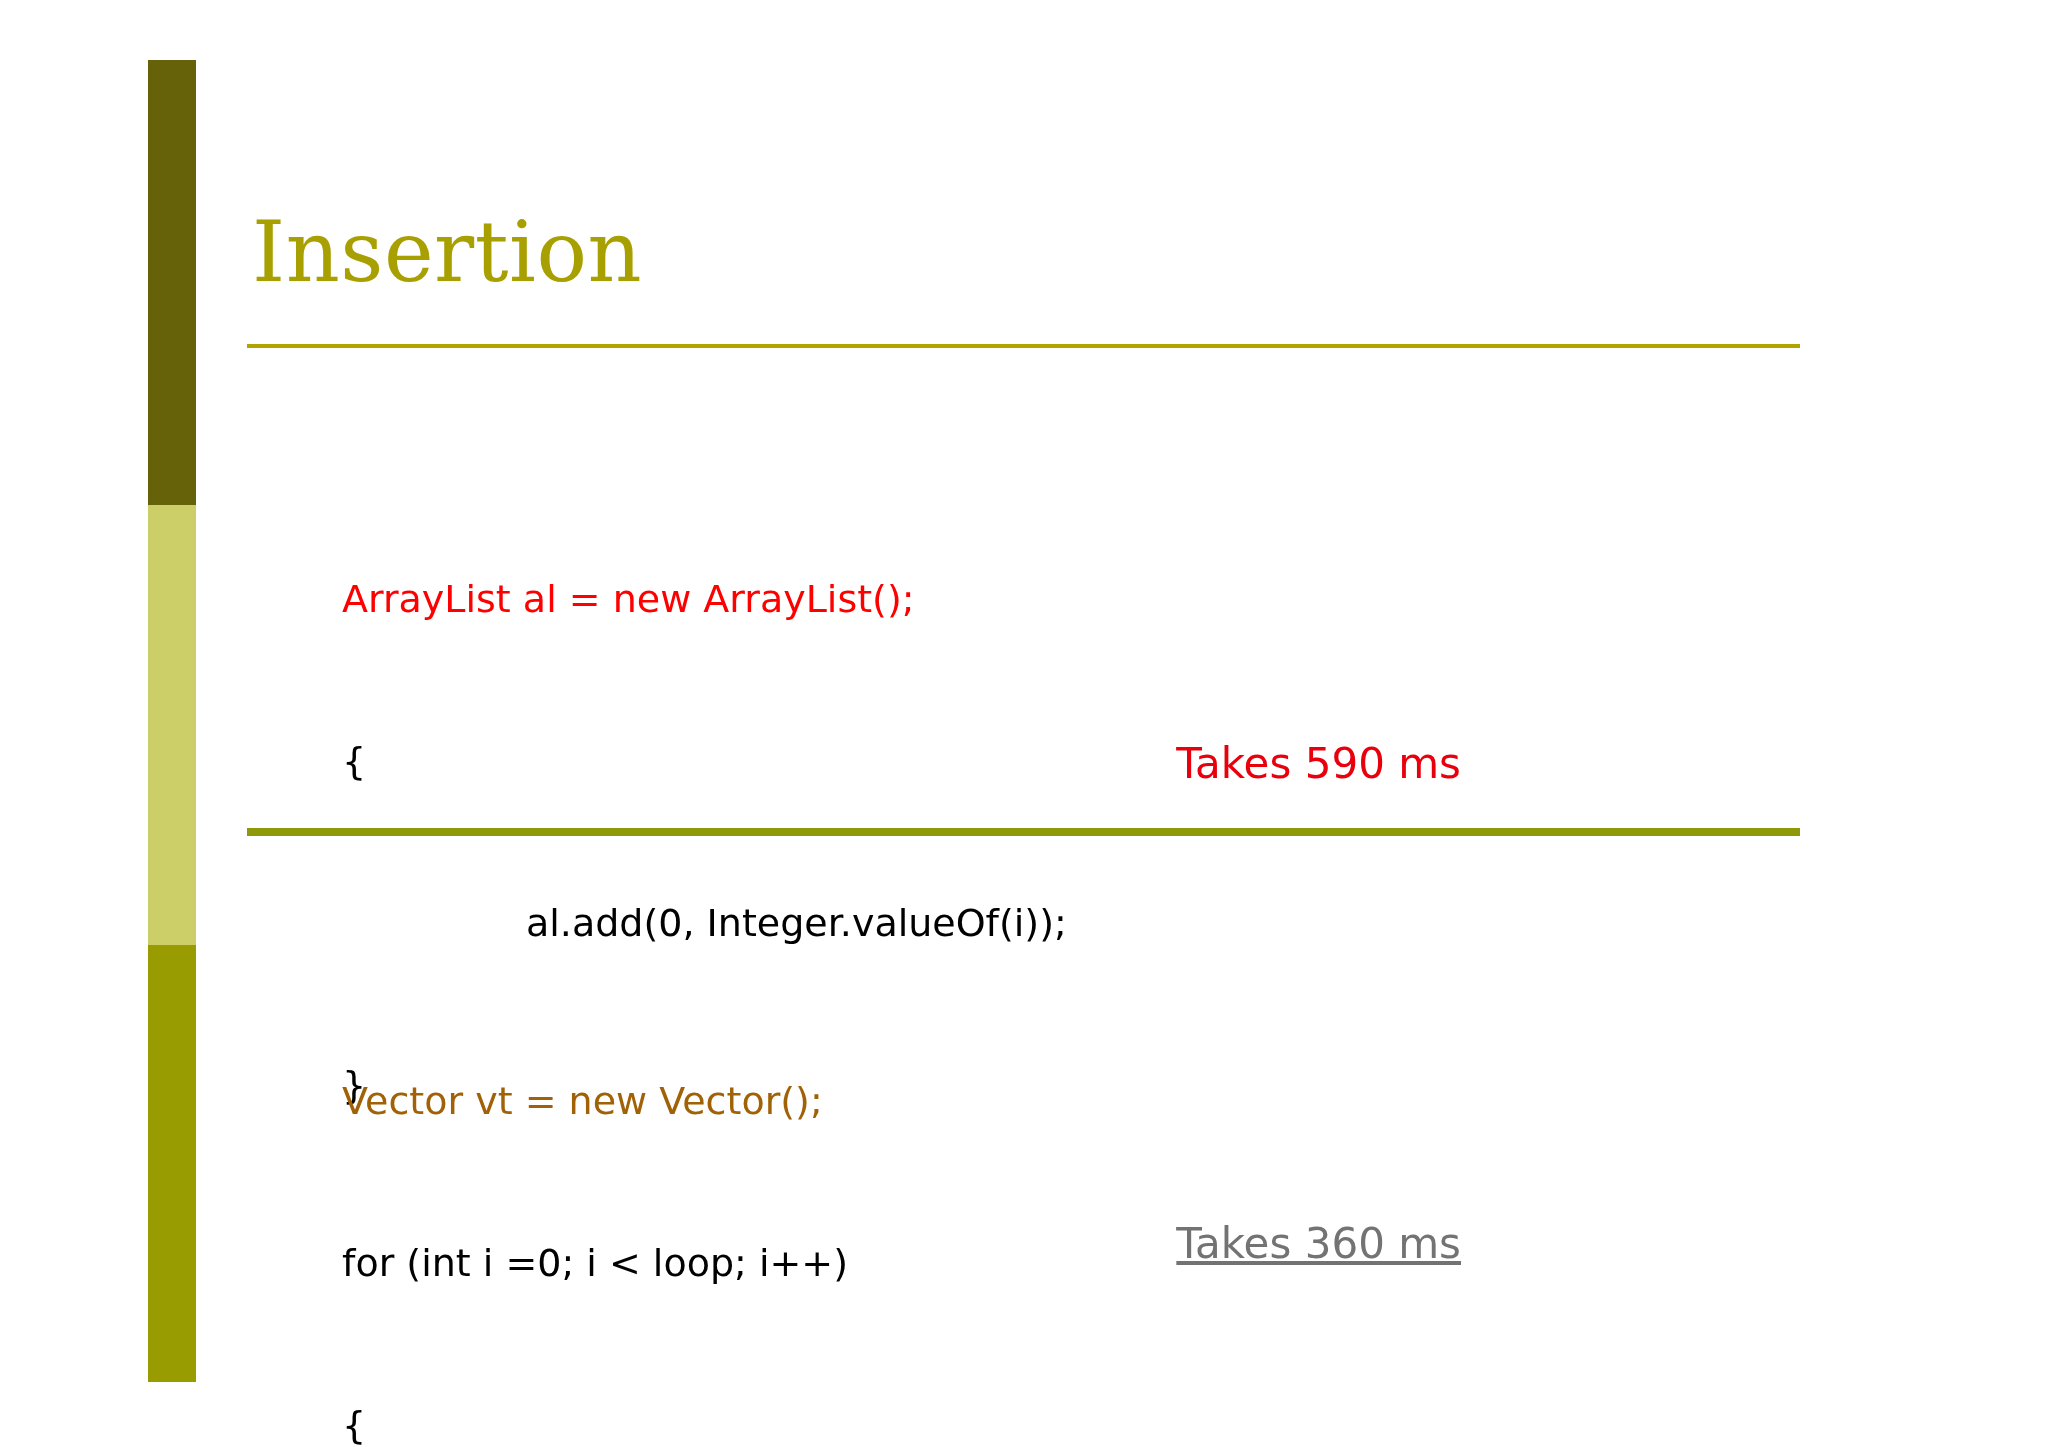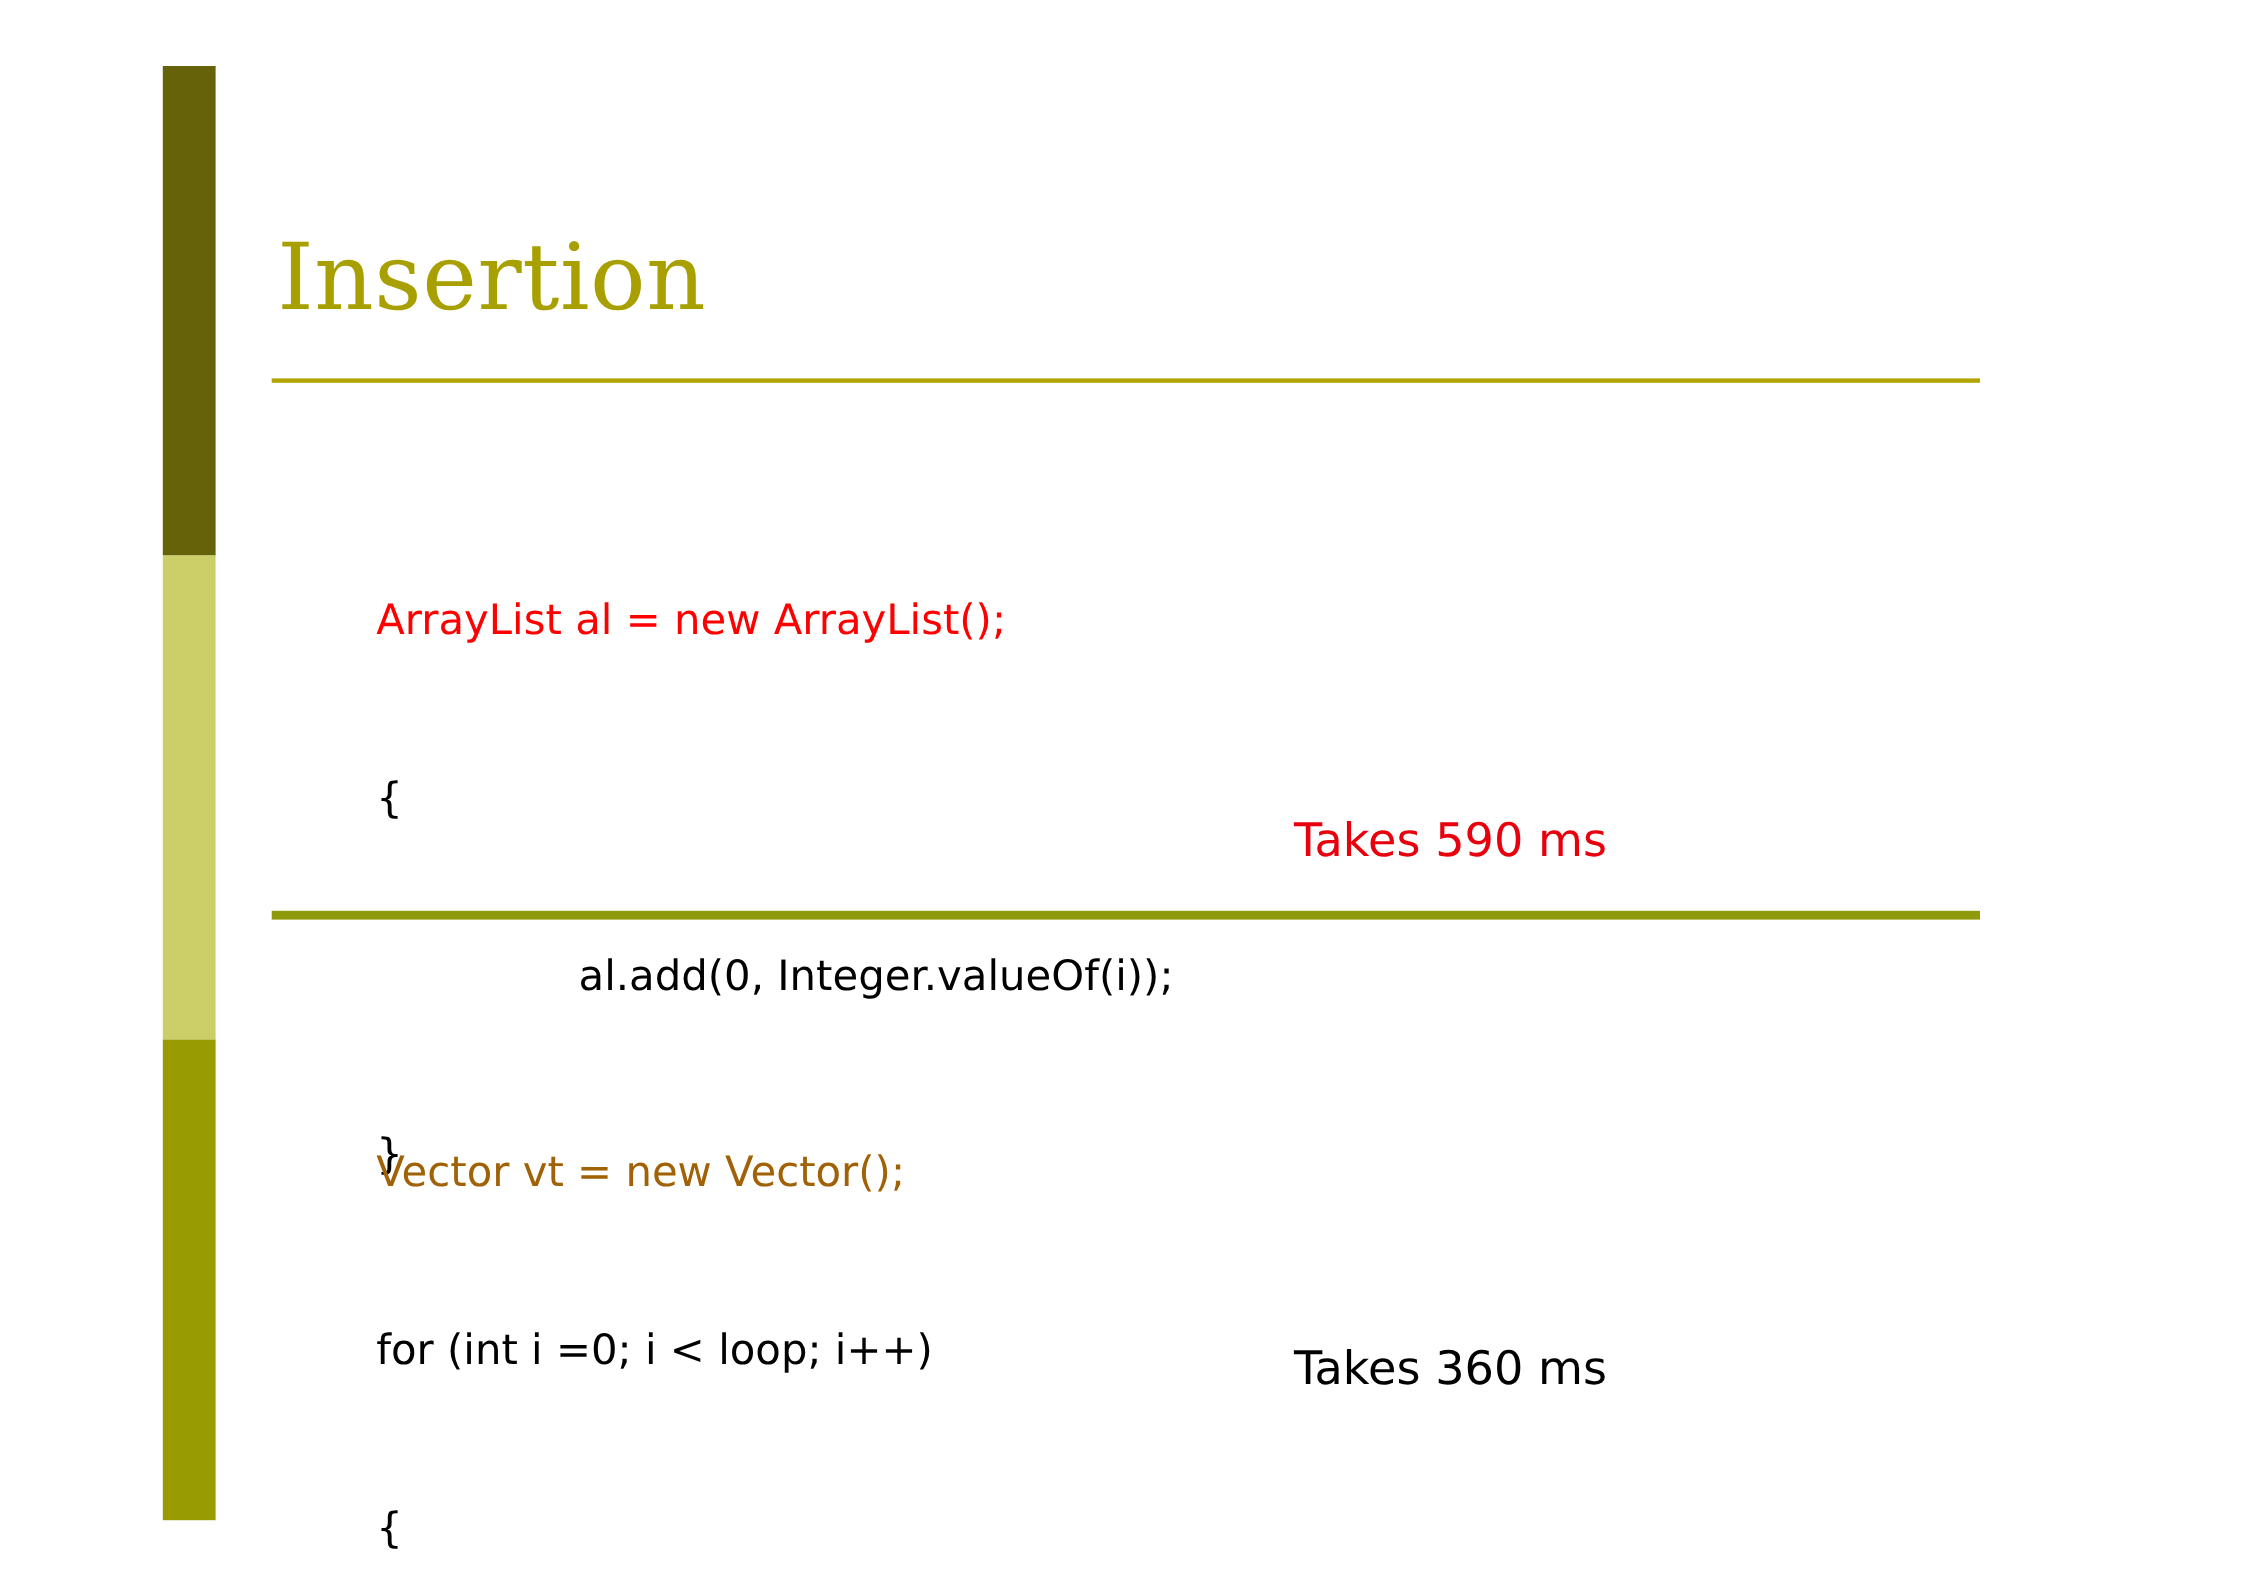--- a/index.html
+++ b/index.html
@@ -73,21 +73,21 @@
   .code-block {
     position: absolute;
     left: 342px;
     font-family: "DejaVu Sans", sans-serif;
     font-size: 38px;
     line-height: 54px;
     color: #000000;
     white-space: pre;
   }
   .code-block .line { display: block; }
-  .code-block .line.decl   { color: #ff0000; }
+  .code-block .line.decl   { color: #ff0000; margin-top: 36px; }
   .code-block .line.indent { padding-left: 184px; }
 
   #code-block-1 { top: 428px; }
   #code-block-2 { top: 930px; }
 
   
   .timing {
     position: absolute;
     right: 248px;
     font-family: "DejaVu Sans", sans-serif;
@@ -127,15 +127,15 @@
   <div class="rule rule-middle" style="background: rgb(142, 154, 9);"></div>
 
   <div class="code-block" id="code-block-2">
     <span class="line decl" style="color: #a16207;">Vector vt = new Vector();</span>
     <span class="line">for (int i =0; i &lt; loop; i++)</span>
     <span class="line">{</span>
     
     
   </div>
 
-  <div class="timing" id="timing-2" style="color: #000000;">Takes 360 ms</div>
+  <div class="timing" id="timing-2" style="color: #737373; text-decoration: underline;">Takes 360 ms</div>
 
 </div>
 
 </body></html>

